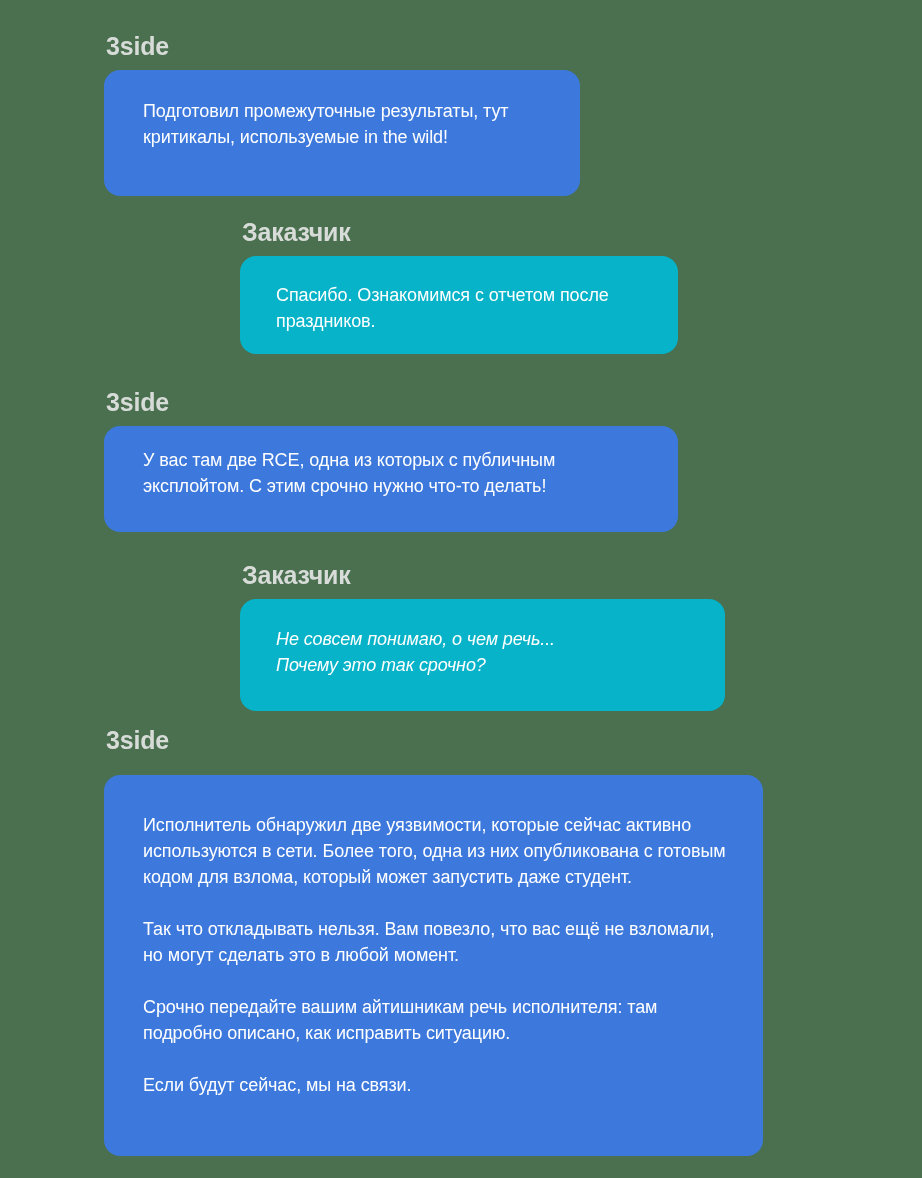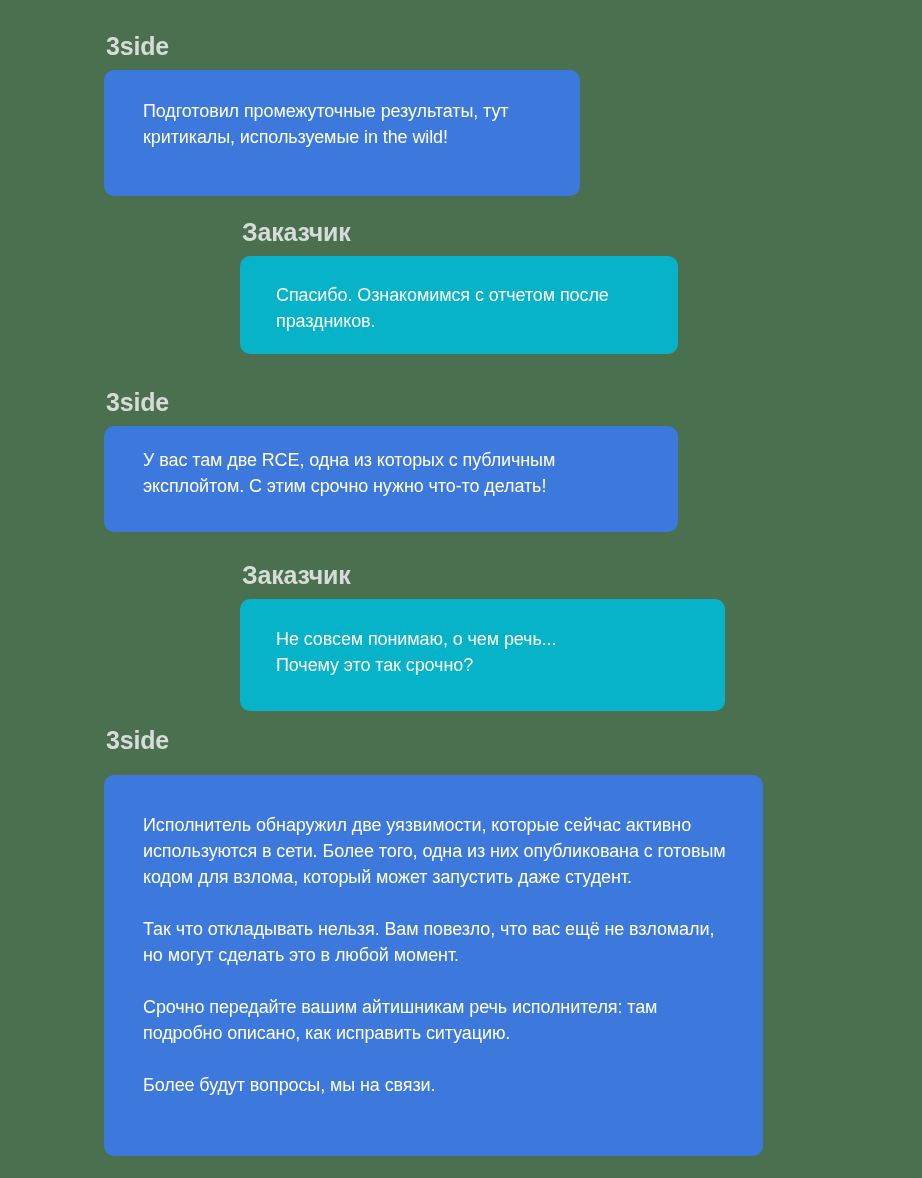--- a/index.html
+++ b/index.html
@@ -32,21 +32,21 @@
     font-weight: bold;
     color: #d8dcd8;
     letter-spacing: -0.2px;
     line-height: 1.1;
     margin: 0 0 9px 2px;
     white-space: nowrap;
   }
 
   .bubble {
     box-sizing: border-box;
-    border-radius: 10px;
+    border-radius: 16px;
     color: #ffffff;
     font-size: 18px;
     line-height: 26px;
     letter-spacing: -0.1px;
   }
 
   .bubble.blue  { background: #3d79dc; }
   .bubble.teal  { background: #06b3c8; }
 
   .bubble p {
@@ -100,28 +100,28 @@
   <div class="msg-group" id="group-2">
     <div class="speaker" style="color: rgb(216, 220, 216);">3side</div>
     <div class="bubble blue" style="color: rgb(255, 255, 255); background: rgb(61, 121, 220);">
       <p>У вас там две RCE, одна из которых с публичным эксплойтом. С этим срочно нужно что-то делать!</p>
     </div>
   </div>
 
   <div class="msg-group" id="group-3">
     <div class="speaker" style="color: rgb(216, 220, 216);">Заказчик</div>
     <div class="bubble teal" style="color: rgb(255, 255, 255); background: rgb(6, 179, 200);">
-      <p style="white-space: pre-line;">Не совсем понимаю, о чем речь...
+      <p style="white-space: pre-line; font-style: italic;">Не совсем понимаю, о чем речь...
 Почему это так срочно?</p>
     </div>
   </div>
 
   <div class="msg-group" id="group-4">
     <div class="speaker" style="color: rgb(216, 220, 216);">3side</div>
     <div class="bubble blue" style="color: rgb(255, 255, 255); background: rgb(61, 121, 220);">
       <p>Исполнитель обнаружил две уязвимости, которые сейчас активно используются в сети. Более того, одна из них опубликована с готовым кодом для взлома, который может запустить даже студент.</p>
       <p>Так что откладывать нельзя. Вам повезло, что вас ещё не взломали, но могут сделать это в любой момент.</p>
       <p>Срочно передайте вашим айтишникам речь исполнителя: там подробно описано, как исправить ситуацию.</p>
-      <p>Более будут вопросы, мы на связи.</p>
+      <p>Если будут сейчас, мы на связи.</p>
     </div>
   </div>
 
 </div>
 
 </body></html>

